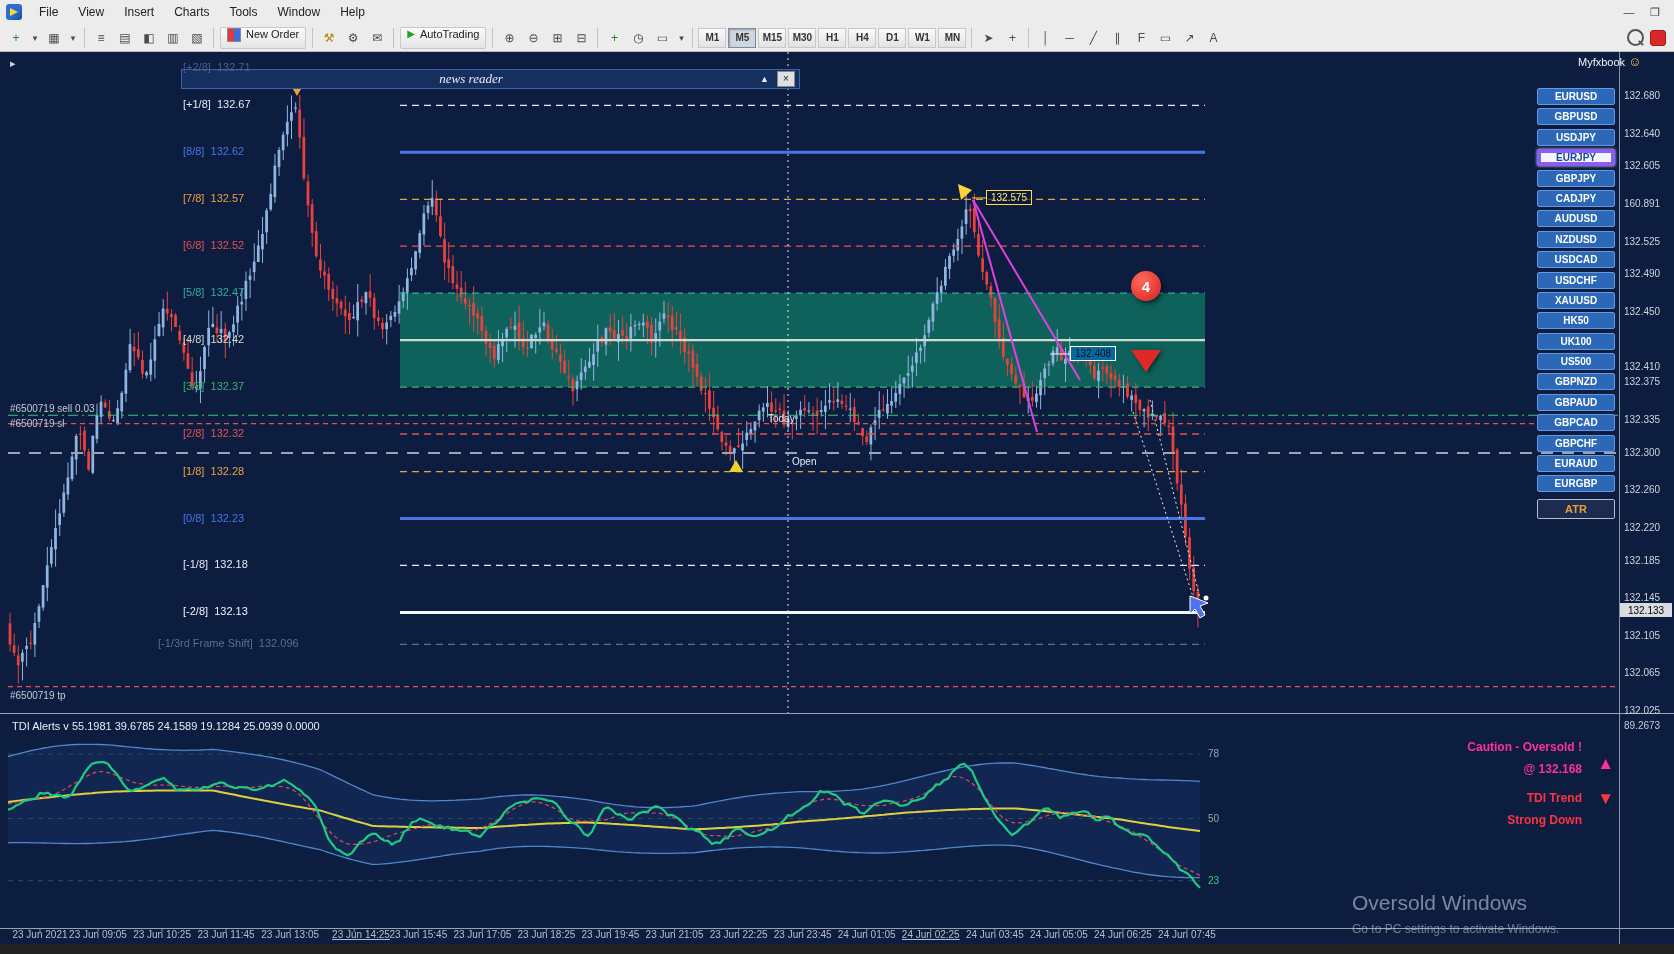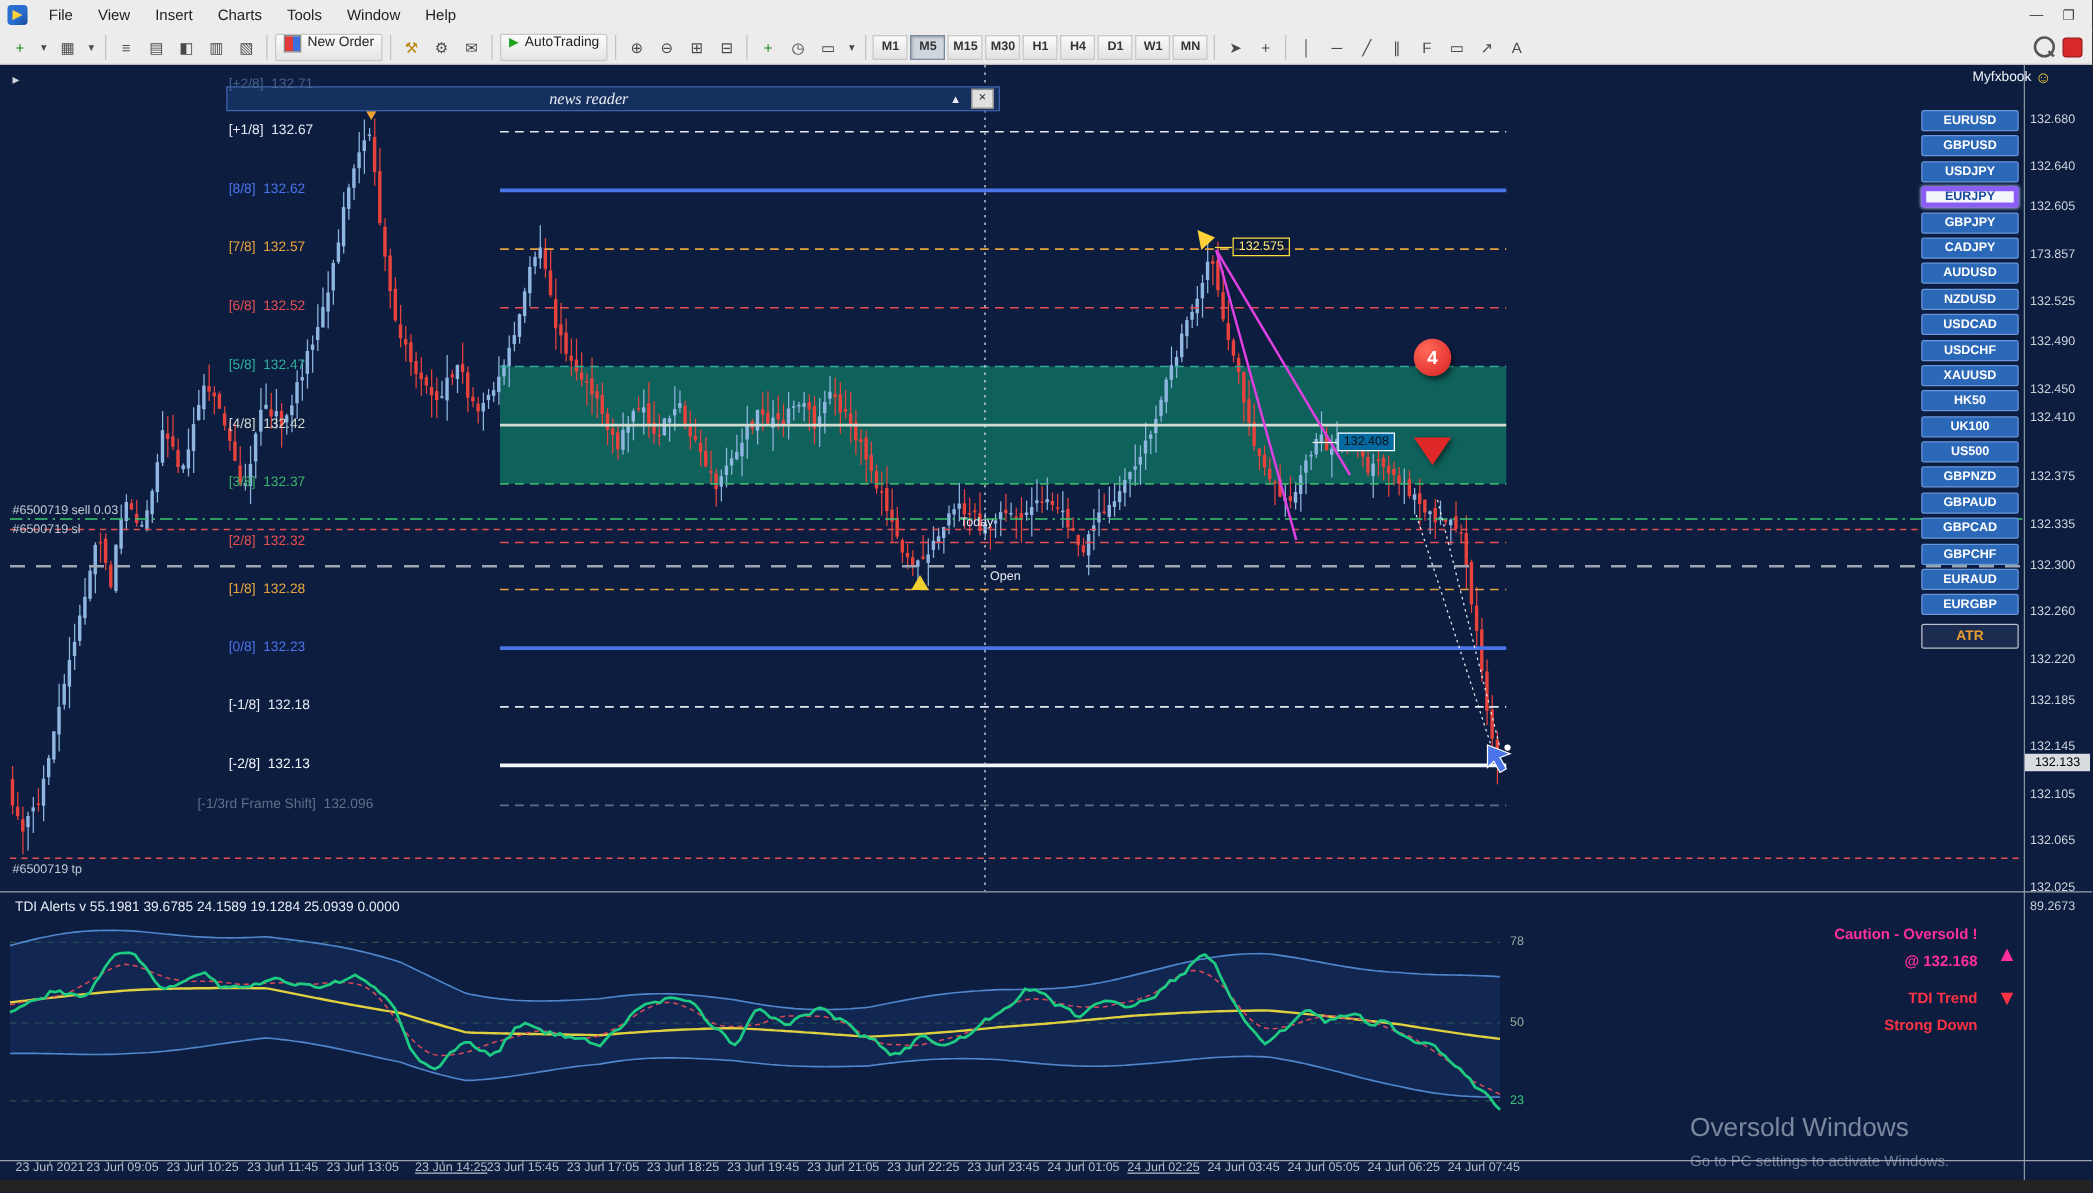--- a/index.html
+++ b/index.html
@@ -865,25 +865,25 @@
   <div class="cautarrow" id="cautup" style="right: 60px; top: 754px; color: rgb(255, 47, 160);">▲</div>
   <div class="caut" id="caut3" style="right: 92px; top: 791px; color: rgb(255, 51, 68);">TDI Trend</div>
   <div class="cautarrow" id="cautdn" style="right: 60px; top: 789px; color: rgb(255, 51, 68);">▼</div>
   <div class="caut" id="caut4" style="right: 92px; top: 813px; color: rgb(255, 51, 68);">Strong Down</div>
 
   <div class="wm1">Oversold Windows</div>
   <div class="wm2">Go to PC settings to activate Windows.</div>
 <div class="pxlabel" style="position: absolute; left: 1624px; top: 90px; font-size: 10px;">132.680</div>
     <div class="pxlabel" style="position: absolute; left: 1624px; top: 127.556px; font-size: 10px;">132.640</div>
     <div class="pxlabel" style="position: absolute; left: 1624px; top: 160.417px; font-size: 10px;">132.605</div>
-    <div class="pxlabel" style="position: absolute; left: 1624px; top: 197.974px; font-size: 10px;">173.857</div>
+    <div class="pxlabel" style="position: absolute; left: 1624px; top: 197.974px; font-size: 10px;">160.891</div>
     <div class="pxlabel" style="position: absolute; left: 1624px; top: 235.53px; font-size: 10px;">132.525</div>
     <div class="pxlabel" style="position: absolute; left: 1624px; top: 268.391px; font-size: 10px;">132.490</div>
     <div class="pxlabel" style="position: absolute; left: 1624px; top: 305.947px; font-size: 10px;">132.450</div>
-    <div class="pxlabel" style="position: absolute; left: 1624px; top: 329px; font-size: 10px; text-align: center;">132.410</div>
+    <div class="pxlabel" style="position: absolute; left: 1624px; top: 361px; font-size: 10px; text-align: center;">132.410</div>
     <div class="pxlabel" style="position: absolute; left: 1624px; top: 376.365px; font-size: 10px;">132.375</div>
     <div class="pxlabel" style="position: absolute; left: 1624px; top: 413.92px; font-size: 10px;">132.335</div>
     <div class="pxlabel" style="position: absolute; left: 1624px; top: 446.782px; font-size: 10px;">132.300</div>
     <div class="pxlabel" style="position: absolute; left: 1624px; top: 484.338px; font-size: 10px;">132.260</div>
     <div class="pxlabel" style="position: absolute; left: 1624px; top: 521.894px; font-size: 10px;">132.220</div>
     <div class="pxlabel" style="position: absolute; left: 1624px; top: 554.755px; font-size: 10px;">132.185</div>
     <div class="pxlabel" style="position: absolute; left: 1624px; top: 592.311px; font-size: 10px;">132.145</div>
     <div class="pxlabel" style="position: absolute; left: 1624px; top: 629.867px; font-size: 10px;">132.105</div>
     <div class="pxlabel" style="position: absolute; left: 1624px; top: 667.423px; font-size: 10px;">132.065</div>
     <div class="pxlabel" style="position: absolute; left: 1624px; top: 704.98px; font-size: 10px;">132.025</div>

